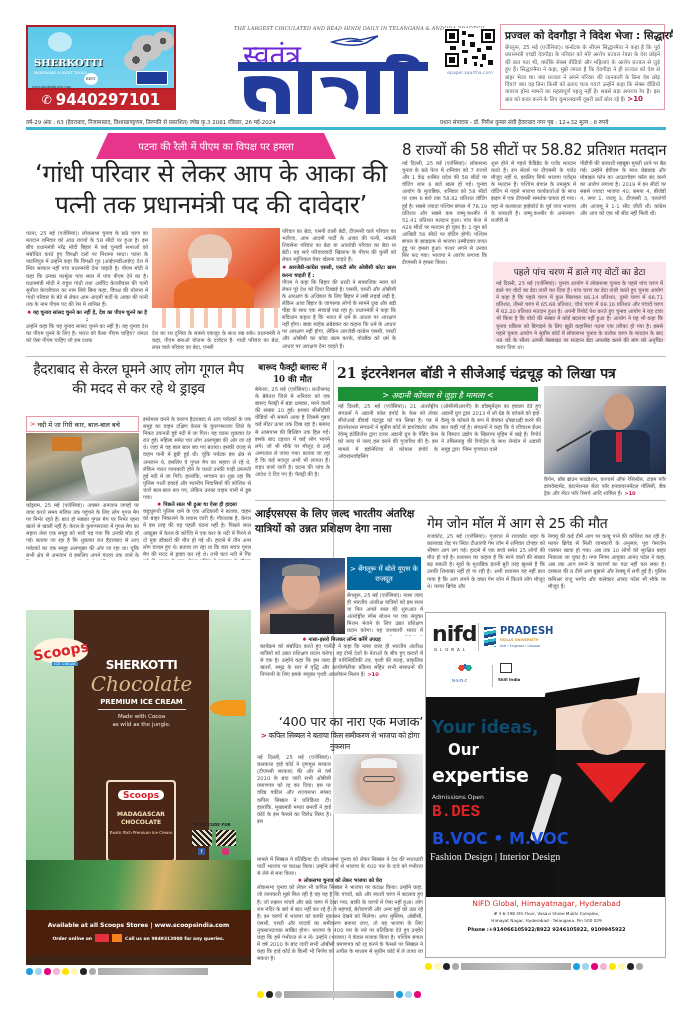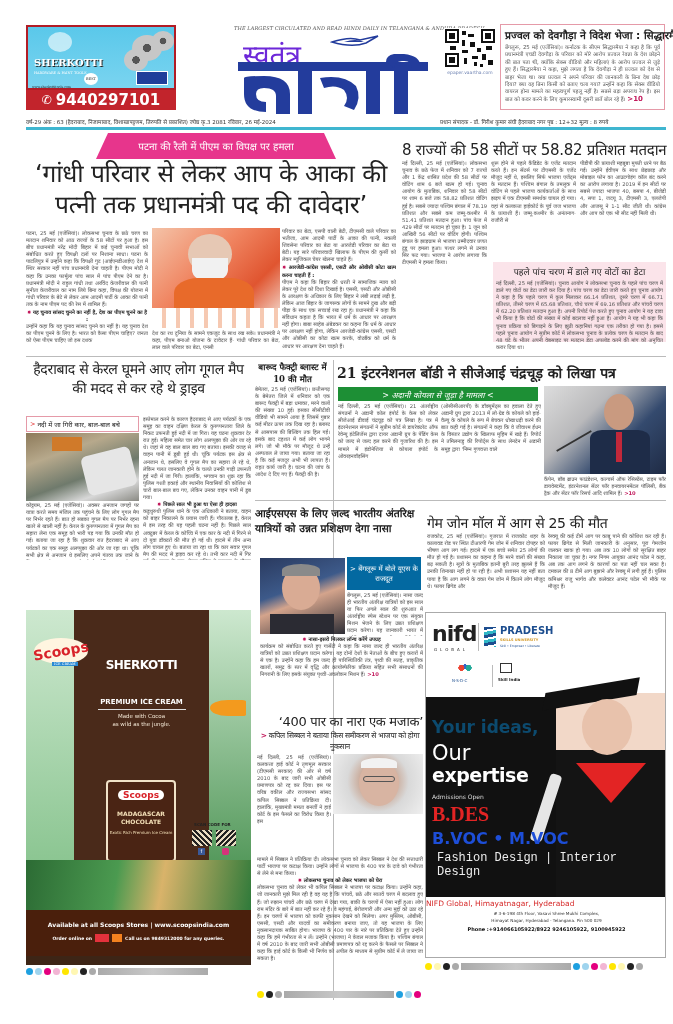--- a/index.html
+++ b/index.html
@@ -238,20 +238,21 @@
 
 <div id="ad-scoops" class="abs">
   <div style="position:absolute;left:0;top:0;width:48px;height:300px;background:linear-gradient(#cde8cf,#7fbf86)"></div>
   <div style="position:absolute;right:0;top:0;width:42px;height:300px;background:linear-gradient(#cde8cf,#3e8a46)"></div>
   <div style="position:absolute;left:48px;top:0;width:135px;height:300px;background:#4a2a1a"></div>
   <div style="position:absolute;left:8px;top:28px;width:54px;height:26px;border-radius:50%;background:#fff5e0;display:flex;align-items:center;justify-content:center">
     <span style="font-size:14px;font-weight:bold;color:#d8232a;font-family:'DejaVu Sans',sans-serif;transform:rotate(-10deg)">Scoops</span>
   </div>
   <div style="position:absolute;left:26px;top:52px;font-size:3.5px;color:#fff;background:#2a8ad4;padding:0 2px">ICE CREAM</div>
   <div style="position:absolute;left:48px;top:48px;width:135px;text-align:center;font-size:12px;font-weight:bold;color:#fff;font-family:'DejaVu Sans',sans-serif;letter-spacing:-0.5px">SHERKOTTI</div>
+  <div style="position:absolute;left:48px;top:62px;width:135px;text-align:center;font-size:20px;font-style:italic;color:#d9b98a;font-family:'DejaVu Serif',serif">Chocolate</div>
   <div style="position:absolute;left:48px;top:88px;width:135px;text-align:center;font-size:7px;font-weight:bold;color:#fff;font-family:'DejaVu Sans',sans-serif">PREMIUM ICE CREAM</div>
   <div style="position:absolute;left:72px;top:99px;width:88px;height:1px;background:#ddd"></div>
   <div style="position:absolute;left:48px;top:103px;width:135px;text-align:center;font-size:5.5px;color:#f2e6d4;font-family:'DejaVu Sans',sans-serif">Made with Cocoa</div>
   <div style="position:absolute;left:48px;top:111px;width:135px;text-align:center;font-size:5.5px;color:#f2e6d4;font-family:'DejaVu Sans',sans-serif">as wild as the jungle.</div>
   <div style="position:absolute;left:184px;top:90px;width:36px;height:16px;background:#f39a1e;border-radius:50% 10% 10% 50%"></div>
 
   <div style="position:absolute;left:80px;top:170px;width:70px;height:82px;background:#4a2414;border:2px solid #f0e2c8;border-radius:4px">
     <div style="font-size:9px;font-weight:bold;color:#d8232a;text-align:center;margin-top:8px;background:#fff;margin-left:10px;margin-right:10px;border-radius:6px;font-family:'DejaVu Sans',sans-serif">Scoops</div>
     <div style="font-size:6px;font-weight:bold;color:#f4e0b8;text-align:center;margin-top:10px;line-height:8px;font-family:'DejaVu Sans',sans-serif">MADAGASCAR CHOCOLATE</div>
     <div style="font-size:4px;color:#f4e0b8;text-align:center;margin-top:4px;font-family:'DejaVu Sans',sans-serif">Exotic Rich Premium Ice Cream</div>
@@ -300,27 +301,27 @@
   <div style="position:absolute;left:72px;top:64px;font-size:4px;font-weight:bold;color:#222;font-family:'DejaVu Sans',sans-serif">Skill India</div>
 
   <div style="position:absolute;left:0;top:84px;width:241px;height:200px;background:#111"></div>
   <div style="position:absolute;left:130px;top:80px;width:111px;height:204px;background:linear-gradient(#f2d8c8 0 28%,#141414 28% 100%)">
     <div style="position:absolute;left:-10px;top:-8px;width:90px;height:18px;background:#111;transform:skewX(-20deg) rotate(-10deg)"></div>
     <div style="position:absolute;left:26px;top:6px;width:50px;height:56px;border-radius:50%;background:#e8c2ac"></div>
     <div style="position:absolute;left:20px;top:70px;width:70px;height:40px;background:#e32424;clip-path:polygon(0 0,100% 0,50% 100%)"></div>
     <div style="position:absolute;left:-16px;top:80px;width:12px;height:70px;background:#e6e6e6;transform:rotate(18deg);border-radius:4px"></div>
   </div>
   <div style="position:absolute;left:6px;top:104px;font-size:17px;font-weight:bold;color:#0c4a6e;font-family:'DejaVu Sans',sans-serif">Your ideas,</div>
-  <div style="position:absolute;left:6px;top:128px;font-size:21px;font-weight:normal;color:#fff;font-family:'DejaVu Sans',sans-serif">Our</div>
+  <div style="position:absolute;left:22px;top:128px;font-size:15px;font-weight:bold;color:#fff;font-family:'DejaVu Sans',sans-serif">Our</div>
   <div style="position:absolute;left:6px;top:151px;font-size:19px;font-weight:bold;color:#fff;font-family:'DejaVu Sans',sans-serif;letter-spacing:-0.5px">expertise</div>
   <div style="position:absolute;left:6px;top:180px;font-size:6px;color:#ddd;font-family:'DejaVu Sans',sans-serif">Admissions Open</div>
-  <div style="position:absolute;left:6px;top:190px;font-size:20px;font-weight:bold;color:#e32424;font-family:Liberation Serif, serif">B.DES</div>
+  <div style="position:absolute;left:6px;top:190px;font-size:16px;font-weight:bold;color:#e32424;font-family:Liberation Mono, monospace">B.DES</div>
   <div style="position:absolute;left:6px;top:216px;font-size:16px;font-weight:bold;color:#1d4ed8;font-family:'DejaVu Sans',sans-serif">B.VOC • M.VOC</div>
-  <div style="position:absolute;left:11px;top:238px;font-size:12px;color:#eee;font-family:Liberation Mono, monospace">Fashion Design | Interior Design</div>
-  <div style="position:absolute;left:0;top:286px;width:241px;font-size:7.5px;color:#d62a2a;font-family:'DejaVu Sans',sans-serif">NIFD Global, Himayatnagar, Hyderabad</div>
+  <div style="position:absolute;left:4px;top:238px;font-size:10px;color:#eee;font-family:Liberation Serif, serif">Fashion Design | Interior Design</div>
+  <div style="position:absolute;left:0;top:286px;width:241px;text-align:center;font-size:7.5px;color:#d62a2a;font-family:'DejaVu Sans',sans-serif">NIFD Global, Himayatnagar, Hyderabad</div>
   <div style="position:absolute;left:0;top:298px;width:241px;text-align:center;font-size:4.2px;color:#333;font-family:'DejaVu Sans',sans-serif"># 3-6-198 4th Floor, Vasavi Shree Mukhi Complex,</div>
   <div style="position:absolute;left:0;top:305px;width:241px;text-align:center;font-size:4.2px;color:#333;font-family:'DejaVu Sans',sans-serif">Himayat Nagar, Hyderabad - Telangana. Pin 500 029</div>
   <div style="position:absolute;left:0;top:313px;width:241px;text-align:center;font-size:5px;font-weight:bold;color:#111;font-family:'DejaVu Sans',sans-serif">Phone :+914066105922/8922 9246105922, 9100945922</div>
 </div>
 <div class="abs colorbar" style="left:425px;top:962px">
   <span class="dot" style="background:#ffe600"></span>
     <span class="dot" style="background:#fff7b3"></span>
     <span class="dot" style="background:#222"></span>
     <span class="dot" style="background:#aaa"></span>
   <span style="display:inline-block;width:110px;height:7px;background:linear-gradient(90deg,#aaa,#c8c8c8,#aaa)"></span>

